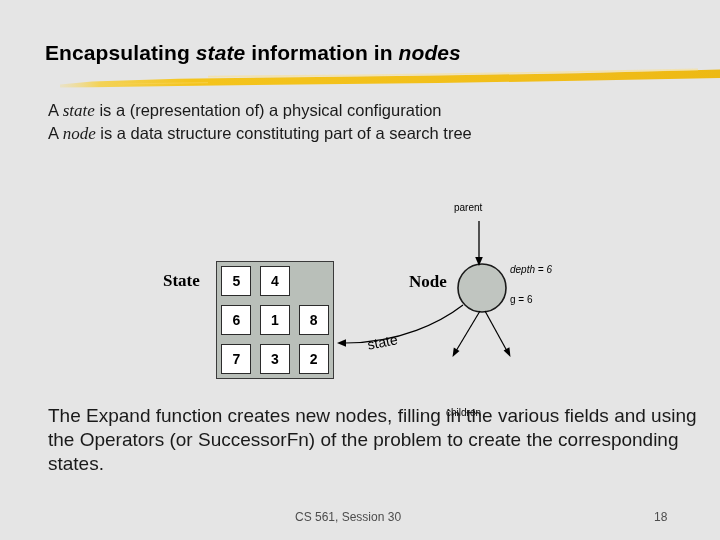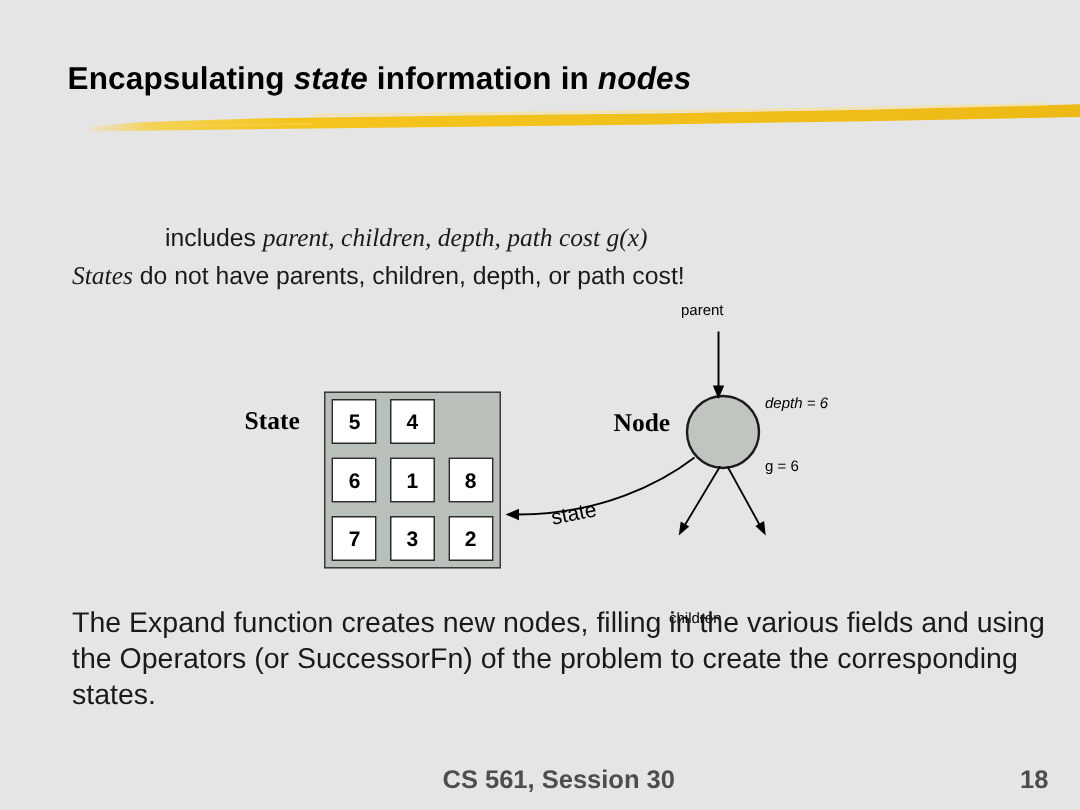--- a/index.html
+++ b/index.html
@@ -93,21 +93,21 @@
   }
   .diag-label.sans {
     font-family: "Liberation Sans", sans-serif;
     font-size: 10px;
   }
 
   #label-state  { left: 163px; top: 271px; }
   #label-node   { left: 409px; top: 272px; }
   #label-parent { left: 454px; top: 202px; }
   #label-depth  { left: 510px; top: 264px; font-style: italic; }
-  #label-g      { left: 510px; top: 294px; margin-top: 12px; }
+  #label-g      { left: 510px; top: 294px; }
   #label-children { left: 446px; top: 363px; margin-top: 44px; }
   #label-edge-state {
     left: 366px; top: 337px;
     transform: rotate(-11deg);
     transform-origin: left top;
     font-size: 14px;
   }
 
   
   #grid {
@@ -142,26 +142,25 @@
     font-size: 14px;
     color: #000000;
     box-sizing: border-box;
   }
 
   
   .footer {
     position: absolute;
     color: #4d4d4d;
     font-family: "Liberation Sans", sans-serif;
-    font-size: 17px;
-    white-space: nowrap;
-    font-weight: bold;
+    font-size: 12px;
+    white-space: nowrap;
   }
   #footer-center { left: 295px; top: 510px; }
-  #footer-page   { left: 680px; top: 510px; }
+  #footer-page   { left: 654px; top: 510px; }
 </style>
 </head>
 <body>
 
 <div id="slide">
 
   <div id="title">
     <span>Encapsulating </span><span class="ital">state</span><span> information in </span><span class="ital">nodes</span>
   </div>
 
@@ -174,29 +173,29 @@
         <stop offset="0.55" stop-color="#f2c01a"></stop>
         <stop offset="0.80" stop-color="#f0bc18"></stop>
         <stop offset="1" stop-color="#edb914"></stop>
       </linearGradient>
     </defs>
     <path d="M2,17.5 L34,14.5 L120,11.8 L240,10.2 L380,8.6 L520,6.2 L662,2.5 L662,11.0 L520,13.8 L380,16.0 L240,17.6 L120,19.0 L34,20.2 L2,20.6 Z" fill="url(#brushgrad)"></path>
     <path d="M150,8.8 L300,7.4 L470,5.0 L640,1.6 L640,3.6 L470,6.8 L300,9.2 L150,10.6 Z" fill="#fbe08a" opacity="0.55"></path>
     <path d="M60,16.5 L150,15.0 L150,16.2 L60,17.6 Z" fill="#f8d457" opacity="0.6"></path>
   </svg>
 
-
-
-  <div class="bodytext" id="line3">
-    <span>includes </span><span class="mathit">parent, children, depth, path cost g(x)</span>
-  </div>
-
-  <div class="bodytext" id="line4">
-    <span class="mathit">States</span><span> do not have parents, children, depth, or path cost!</span>
-  </div>
+  <div class="bodytext" id="line1">
+    <span>A </span><span class="mathit">state</span><span> is a (representation of) a physical configuration</span>
+  </div>
+
+  <div class="bodytext" id="line2">
+    <span>A </span><span class="mathit">node</span><span> is a data structure constituting part of a search tree</span>
+  </div>
+
+
 
   <svg id="diagram" viewBox="0 0 720 540">
 
     <circle cx="482" cy="288" r="24" fill="#c0c5c0" stroke="#1a1a1a" stroke-width="1.6"></circle>
 
     <g>
       <line x1="479" y1="221" x2="479" y2="259" stroke="#000000" stroke-width="1.3"></line>
       <path d="M479,266 L475.2,257 L482.8,257 Z" fill="#000000"></path>
     </g>
 

